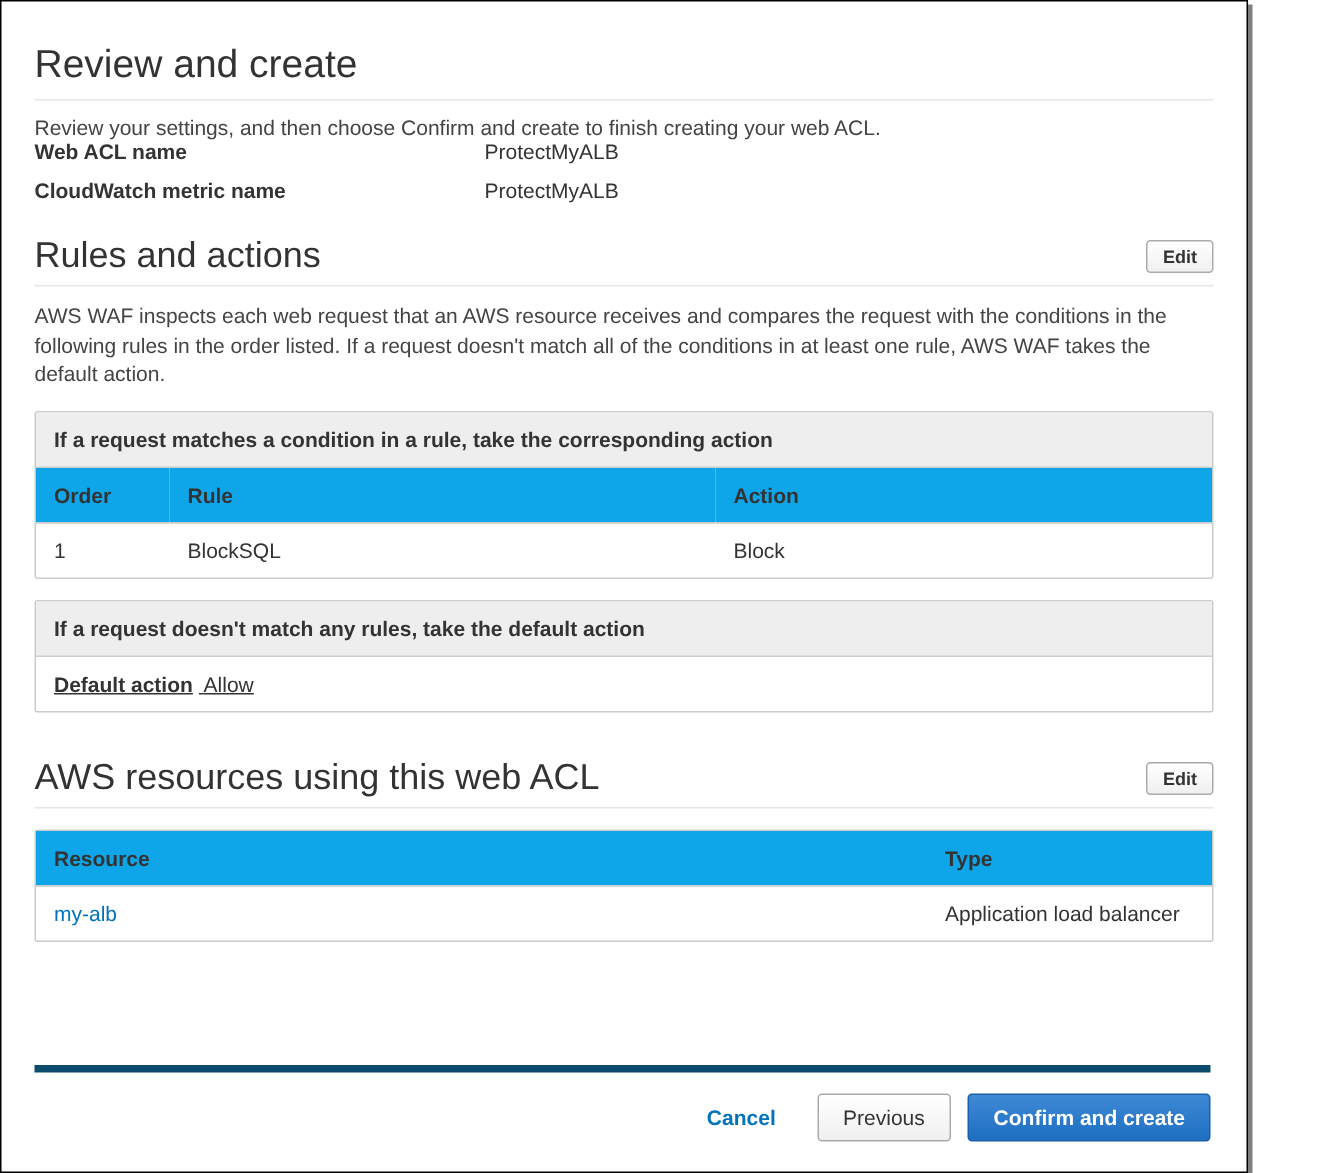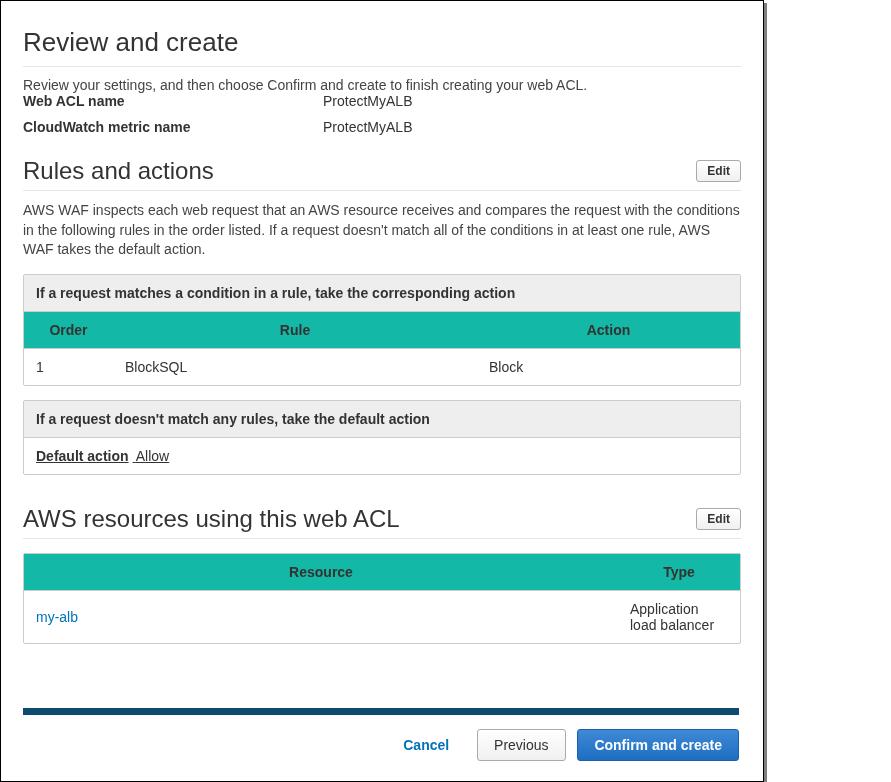--- a/index.html
+++ b/index.html
@@ -4,21 +4,21 @@
 <style>
   html, body {
     margin: 0;
     padding: 0;
     font-family: "Helvetica Neue", Helvetica, Arial, sans-serif;
     font-size: 14px;
     color: #333;
     background: #fff;
   }
   .page {
-    width: 764px;
+    width: 832px;
     height: 782px;
     box-sizing: border-box;
     padding: 20px 22px 22px 22px;
     position: relative;
     border: 1px solid #000;
     box-shadow: 3px 3px 0 rgba(0,0,0,0.5);
   }
   h1.page-title {
     font-size: 26px;
     font-weight: 400;
@@ -92,25 +92,24 @@
   table.list {
     width: 100%;
     border-collapse: collapse;
   }
   table.list th, table.list td {
     text-align: left;
     padding: 10px 12px;
     font-size: 14px;
   }
   table.list th {
-    background: #14b8a6;
+    background: #0ea5e9;
     font-weight: 700;
     color: #333;
     border-bottom: 1px solid #ccc;
-    text-align: center;
   }
 
   
   .col-order { width: 65px; }
   .col-rule  { width: 340px; }
   .col-action{ }
 
   
   .col-resource { width: 570px; }
 
@@ -150,21 +149,21 @@
     cursor: pointer;
     font-size: 14px;
     padding: 6px 14px;
   }
 
   .footer-bar {
     position: absolute;
     left: 22px;
     right: 24px;
     bottom: 20px;
-    border-top: 7px solid #0c4a6e;
+    border-top: 5px solid #0c4a6e;
     padding-top: 14px;
     text-align: right;
   }
   .footer-bar .btn, .footer-bar .btn-link {
     margin-left: 8px;
     font-size: 14px;
     padding: 7px 16px;
   }
 
   .default-action-row .label {

